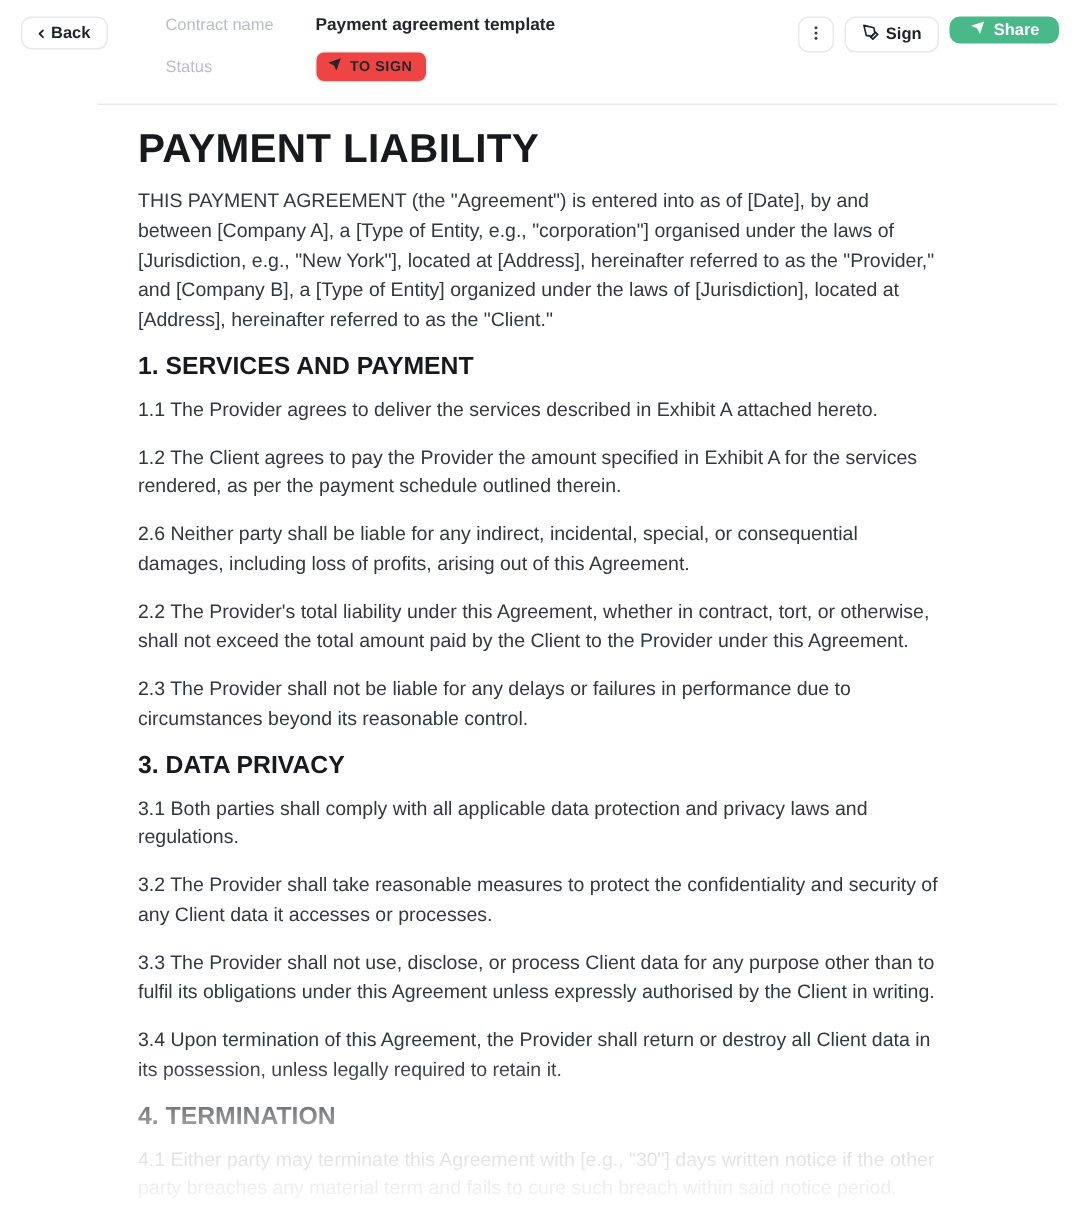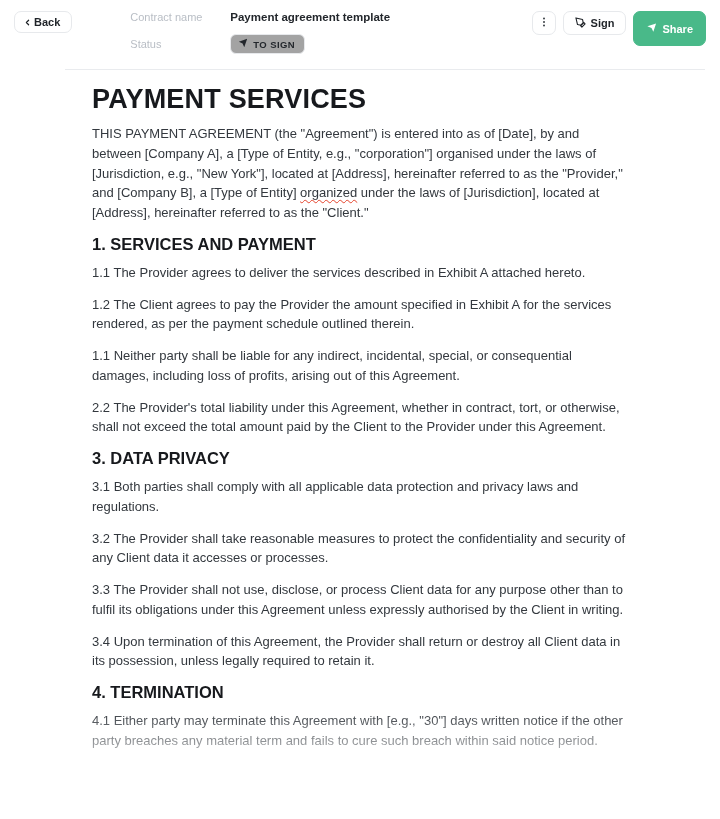--- a/index.html
+++ b/index.html
@@ -38,40 +38,40 @@
     border-radius: 7px;
     padding: 4px 11px 4px 8px;
     font-size: 11px;
     font-weight: bold;
     color: #1f2328;
     cursor: pointer;
   }
   .back-btn svg { display: block; }
 
   .meta-grid {
-    margin-left: 58px;
+    margin-left: 38px;
     display: grid;
     grid-template-columns: 100px auto;
     grid-row-gap: 11px;
     align-items: center;
   }
   .meta-label {
     font-size: 11px;
     color: #b9bec5;
   }
   .meta-value {
     font-size: 11.5px;
     color: #23272c;
     font-weight: bold;
   }
   .status-badge {
     display: inline-flex;
     align-items: center;
     gap: 5px;
-    background: #a3a3a3;
+    background: #ef4444;
     border: 1px solid #e7e9ec;
     border-radius: 6px;
     padding: 3px 9px 3px 7px;
     font-size: 9.5px;
     font-weight: bold;
     letter-spacing: 0.4px;
     color: #23272c;
     width: fit-content;
     cursor: pointer;
   }
@@ -113,21 +113,21 @@
     align-items: center;
     gap: 5px;
     background: #49b989;
     border: 1px solid #49b989;
     border-radius: 7px;
     padding: 4px 12px;
     font-size: 11px;
     font-weight: bold;
     color: #ffffff;
     cursor: pointer;
-    height: 35px;
+    height: 18px;
   }
   .header-divider {
     position: absolute;
     left: 65px;
     right: 15px;
     bottom: 0;
     height: 1px;
     background: #e9ebee;
   }
 
@@ -149,21 +149,20 @@
     color: #33383e;
     margin-bottom: 12px;
   }
   .section-heading {
     font-size: 16.5px;
     font-weight: 800;
     color: #17191d;
     margin: 4px 0 9px 0;
   }
   .misspelled {
-    text-decoration: underline;
     text-decoration-style: wavy;
     text-decoration-color: #e4442d;
     text-decoration-thickness: 1px;
     text-underline-offset: 2px;
   }
 
   .bottom-fade {
     position: absolute;
     left: 0;
     right: 0;
@@ -230,30 +229,31 @@
               </svg>
           </span>
           <span>Share</span>
         </button>
       </div>
     </div>
     <div class="header-divider"></div>
   </header>
 
   <main class="doc">
-    <h1 class="doc-title">PAYMENT SERVICES</h1>
+    <h1 class="doc-title">PAYMENT LIABILITY</h1>
 
     <p><span>THIS PAYMENT AGREEMENT (the "Agreement") is entered into as of [Date], by and between [Company A], a [Type of Entity, e.g., "corporation"] organised under the laws of [Jurisdiction, e.g., "New York"], located at [Address], hereinafter referred to as the "Provider," and [Company B], a [Type of Entity] </span><span class="misspelled">organized</span><span> under the laws of [Jurisdiction], located at [Address], hereinafter referred to as the "Client."</span></p>
 
     <h2 class="section-heading">1. SERVICES AND PAYMENT</h2>
     <p>1.1 The Provider agrees to deliver the services described in Exhibit A attached hereto.</p>
     <p>1.2 The Client agrees to pay the Provider the amount specified in Exhibit A for the services rendered, as per the payment schedule outlined therein.</p>
 
-    <p>1.1 Neither party shall be liable for any indirect, incidental, special, or consequential damages, including loss of profits, arising out of this Agreement.</p>
+    <p>2.6 Neither party shall be liable for any indirect, incidental, special, or consequential damages, including loss of profits, arising out of this Agreement.</p>
     <p>2.2 The Provider's total liability under this Agreement, whether in contract, tort, or otherwise, shall not exceed the total amount paid by the Client to the Provider under this Agreement.</p>
+    <p>2.3 The Provider shall not be liable for any delays or failures in performance due to circumstances beyond its reasonable control.</p>
 
     <h2 class="section-heading">3. DATA PRIVACY</h2>
     <p>3.1 Both parties shall comply with all applicable data protection and privacy laws and regulations.</p>
     <p>3.2 The Provider shall take reasonable measures to protect the confidentiality and security of any Client data it accesses or processes.</p>
     <p>3.3 The Provider shall not use, disclose, or process Client data for any purpose other than to fulfil its obligations under this Agreement unless expressly authorised by the Client in writing.</p>
     <p>3.4 Upon termination of this Agreement, the Provider shall return or destroy all Client data in its possession, unless legally required to retain it.</p>
 
     <h2 class="section-heading">4. TERMINATION</h2>
     <p>4.1 Either party may terminate this Agreement with [e.g., "30"] days written notice if the other party breaches any material term and fails to cure such breach within said notice period.</p>
 

